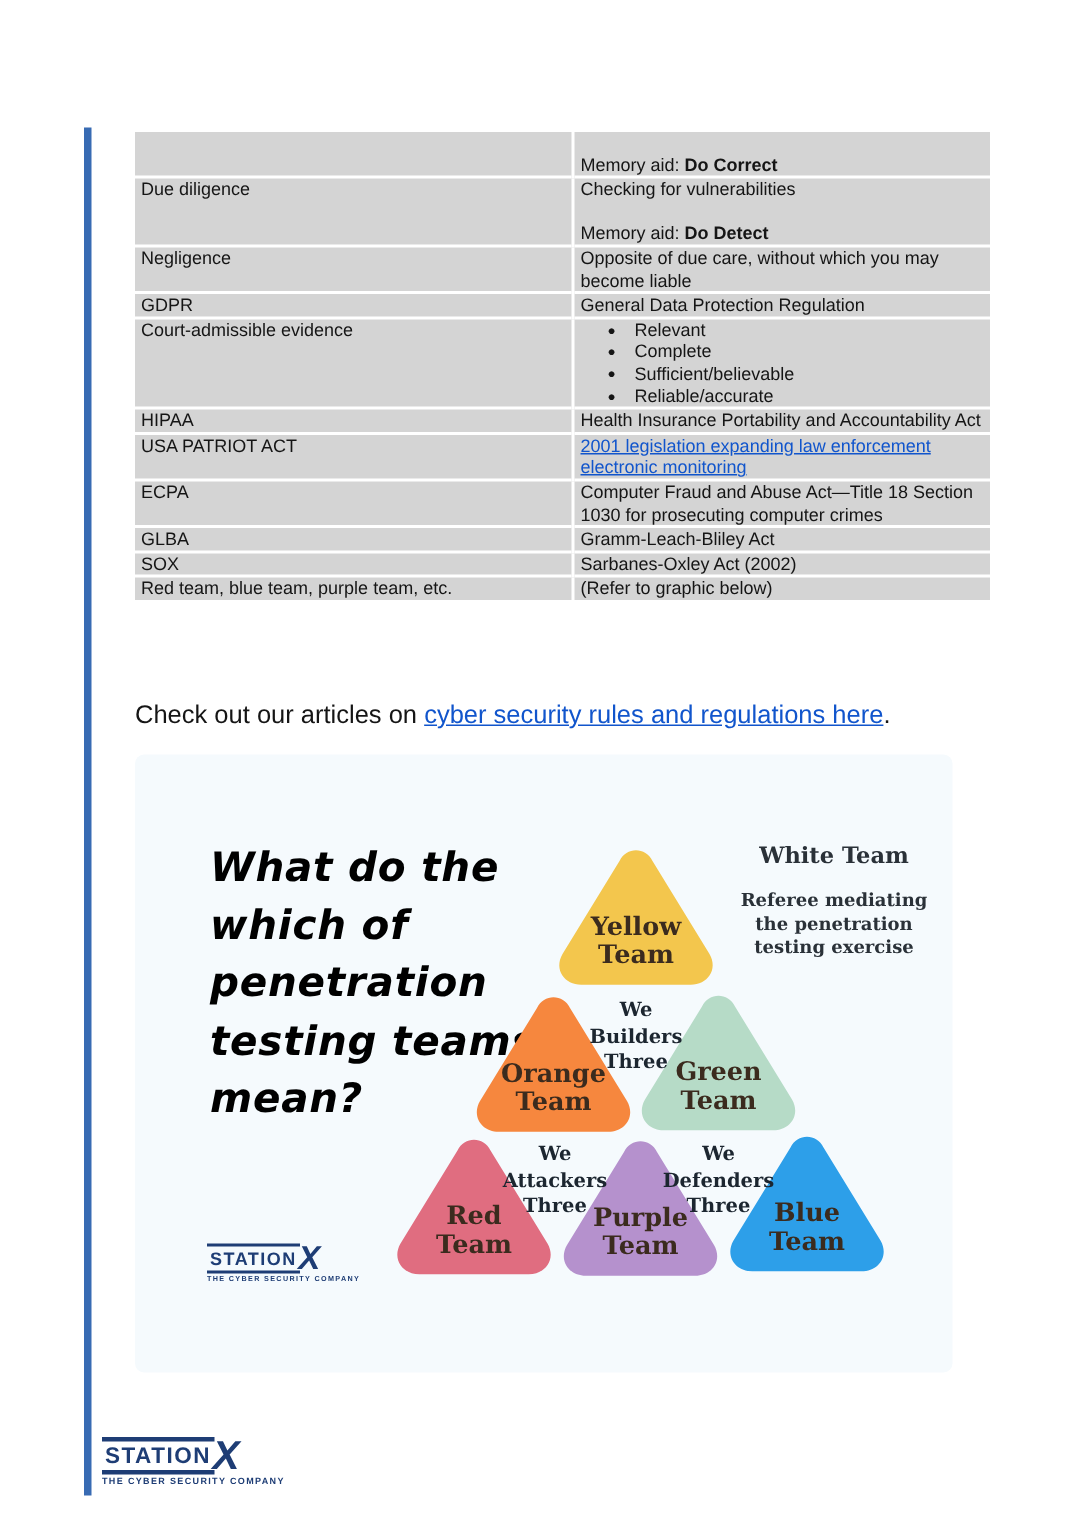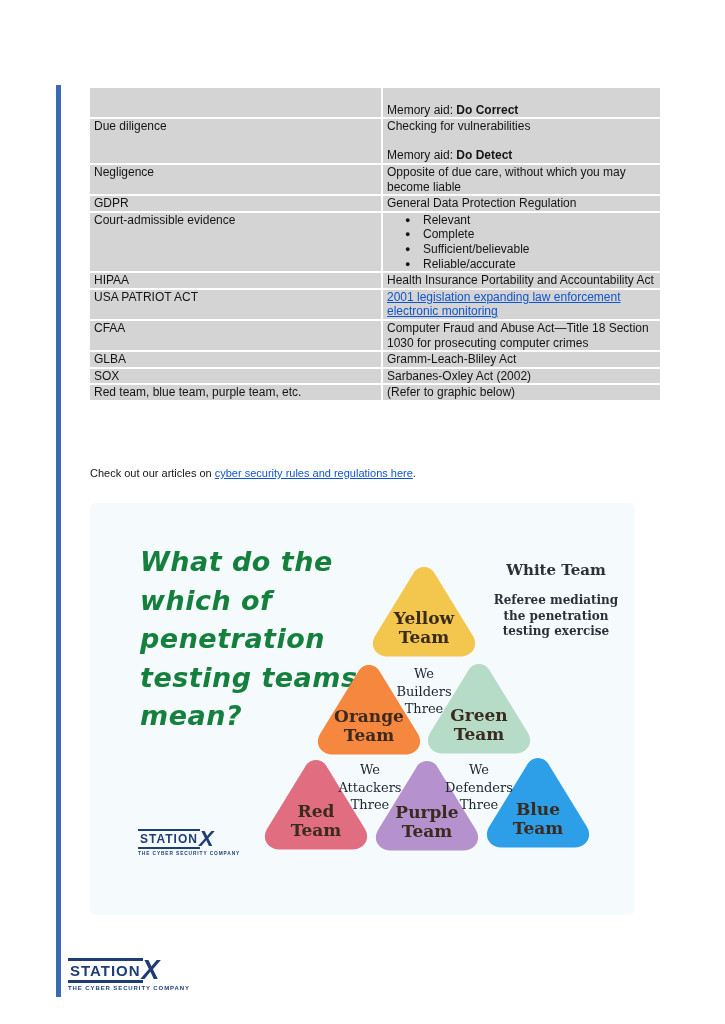--- a/index.html
+++ b/index.html
@@ -13,39 +13,39 @@
   table.gloss td{vertical-align:top;background:#d4d4d4;padding:0 4px;}
   table.gloss tr + tr td{border-top:2px solid #ffffff;}
   td.c1{width:283px;border-right:2px solid #ffffff;}
   .line{line-height:14.6px;min-height:14.6px;}
   .line.bullet{padding-left:18px;}
   .dot{display:inline-block;width:18px;font-size:9px;vertical-align:1px;}
   .b{font-weight:bold;}
   a.lnk{color:var(--link,#1155cc);text-decoration:underline;cursor:pointer;}
 
   
-  .para{position:absolute;left:90px;top:467px;font-size:11px;color:#151515;}
+  .para{position:absolute;left:90px;top:467px;font-size:17px;color:#151515;}
 
   
   .infog{position:absolute;left:90px;top:503px;width:545px;height:412px;background:#f5fafd;
          border-radius:6px;}
-  .ititle{position:absolute;left:50px;top:40px;font-family:"DejaVu Sans",sans-serif;
+  .ititle{position:absolute;left:50px;top:57px;font-family:"DejaVu Sans",sans-serif;
           font-style:italic;font-weight:bold;font-size:27px;line-height:38.5px;
-          color:#15803d;letter-spacing:0.5px;}
+          color:#000000;letter-spacing:0.5px;}
   .wteam{position:absolute;left:400px;top:58px;width:132px;text-align:center;
          font-family:"DejaVu Serif",serif;color:#2a3138;}
   .wt-title{font-size:15px;font-weight:bold;margin-bottom:14px;}
   .wt-line{font-size:12px;font-weight:bold;line-height:15.5px;}
   .team{position:absolute;width:112px;height:97px;}
   .team svg{position:absolute;left:0;top:0;}
   .tlabel{position:absolute;left:0;right:0;top:47px;text-align:center;
           font-family:"DejaVu Serif",serif;font-size:17px;font-weight:bold;
           line-height:18.5px;color:#3b2b1e;}
   .conn{position:absolute;width:96px;text-align:center;font-family:"DejaVu Serif",serif;
-        font-size:13px;font-weight:normal;line-height:17.5px;color:#1c2630;}
+        font-size:13px;font-weight:bold;line-height:17.5px;color:#1c2630;}
 
   
   .sxlogo{position:absolute;color:#1e3d75;}
   .sxrow{display:flex;align-items:center;}
   .sxstation{font-weight:700;border-top:2px solid currentColor;border-bottom:2px solid currentColor;
              padding:1px 2px;letter-spacing:1px;}
   .sxx{font-weight:700;font-style:italic;margin-left:-1px;line-height:0.8;}
   .sxtag{font-weight:700;letter-spacing:0.9px;margin-top:2px;white-space:nowrap;}
   .sxsmall{left:48px;top:326px;}
   .sxsmall .sxstation{font-size:12px;}
@@ -106,21 +106,21 @@
             <div class="line"><span>Health Insurance Portability and Accountability Act</span></div>
           </td>
         </tr>
         <tr>
           <td class="c1">USA PATRIOT ACT</td>
           <td class="c2">
             <div class="line"><a class="lnk" href="#">2001 legislation expanding law enforcement electronic monitoring</a></div>
           </td>
         </tr>
         <tr>
-          <td class="c1">CFAA</td>
+          <td class="c1">ECPA</td>
           <td class="c2">
             <div class="line"><span>Computer Fraud and Abuse Act—Title 18 Section 1030 for prosecuting computer crimes</span></div>
           </td>
         </tr>
         <tr>
           <td class="c1">GLBA</td>
           <td class="c2">
             <div class="line"><span>Gramm-Leach-Bliley Act</span></div>
           </td>
         </tr>

